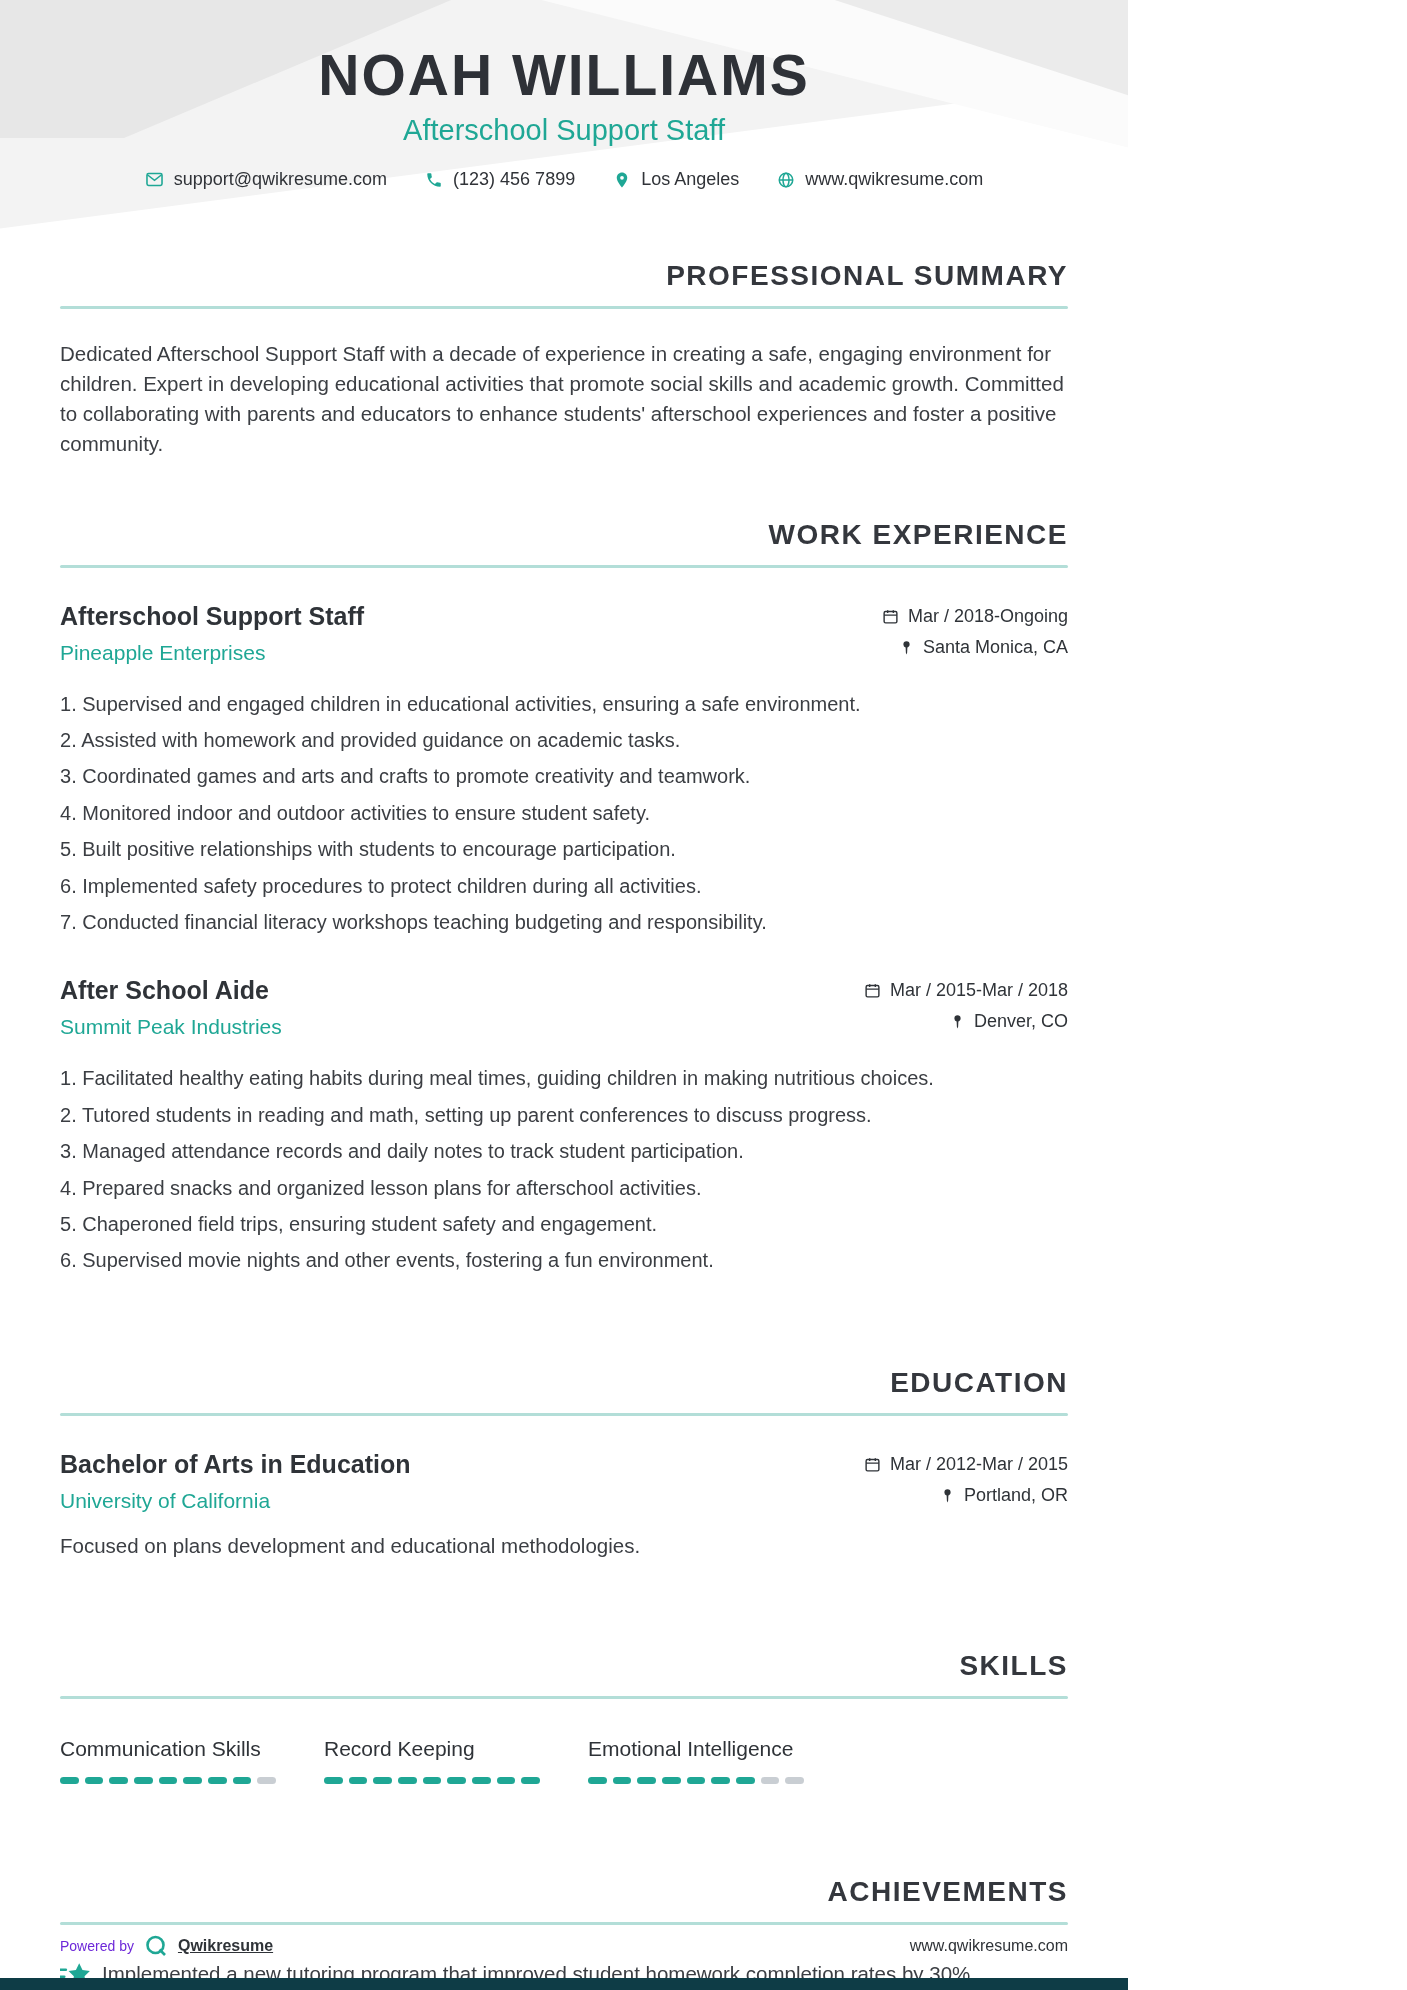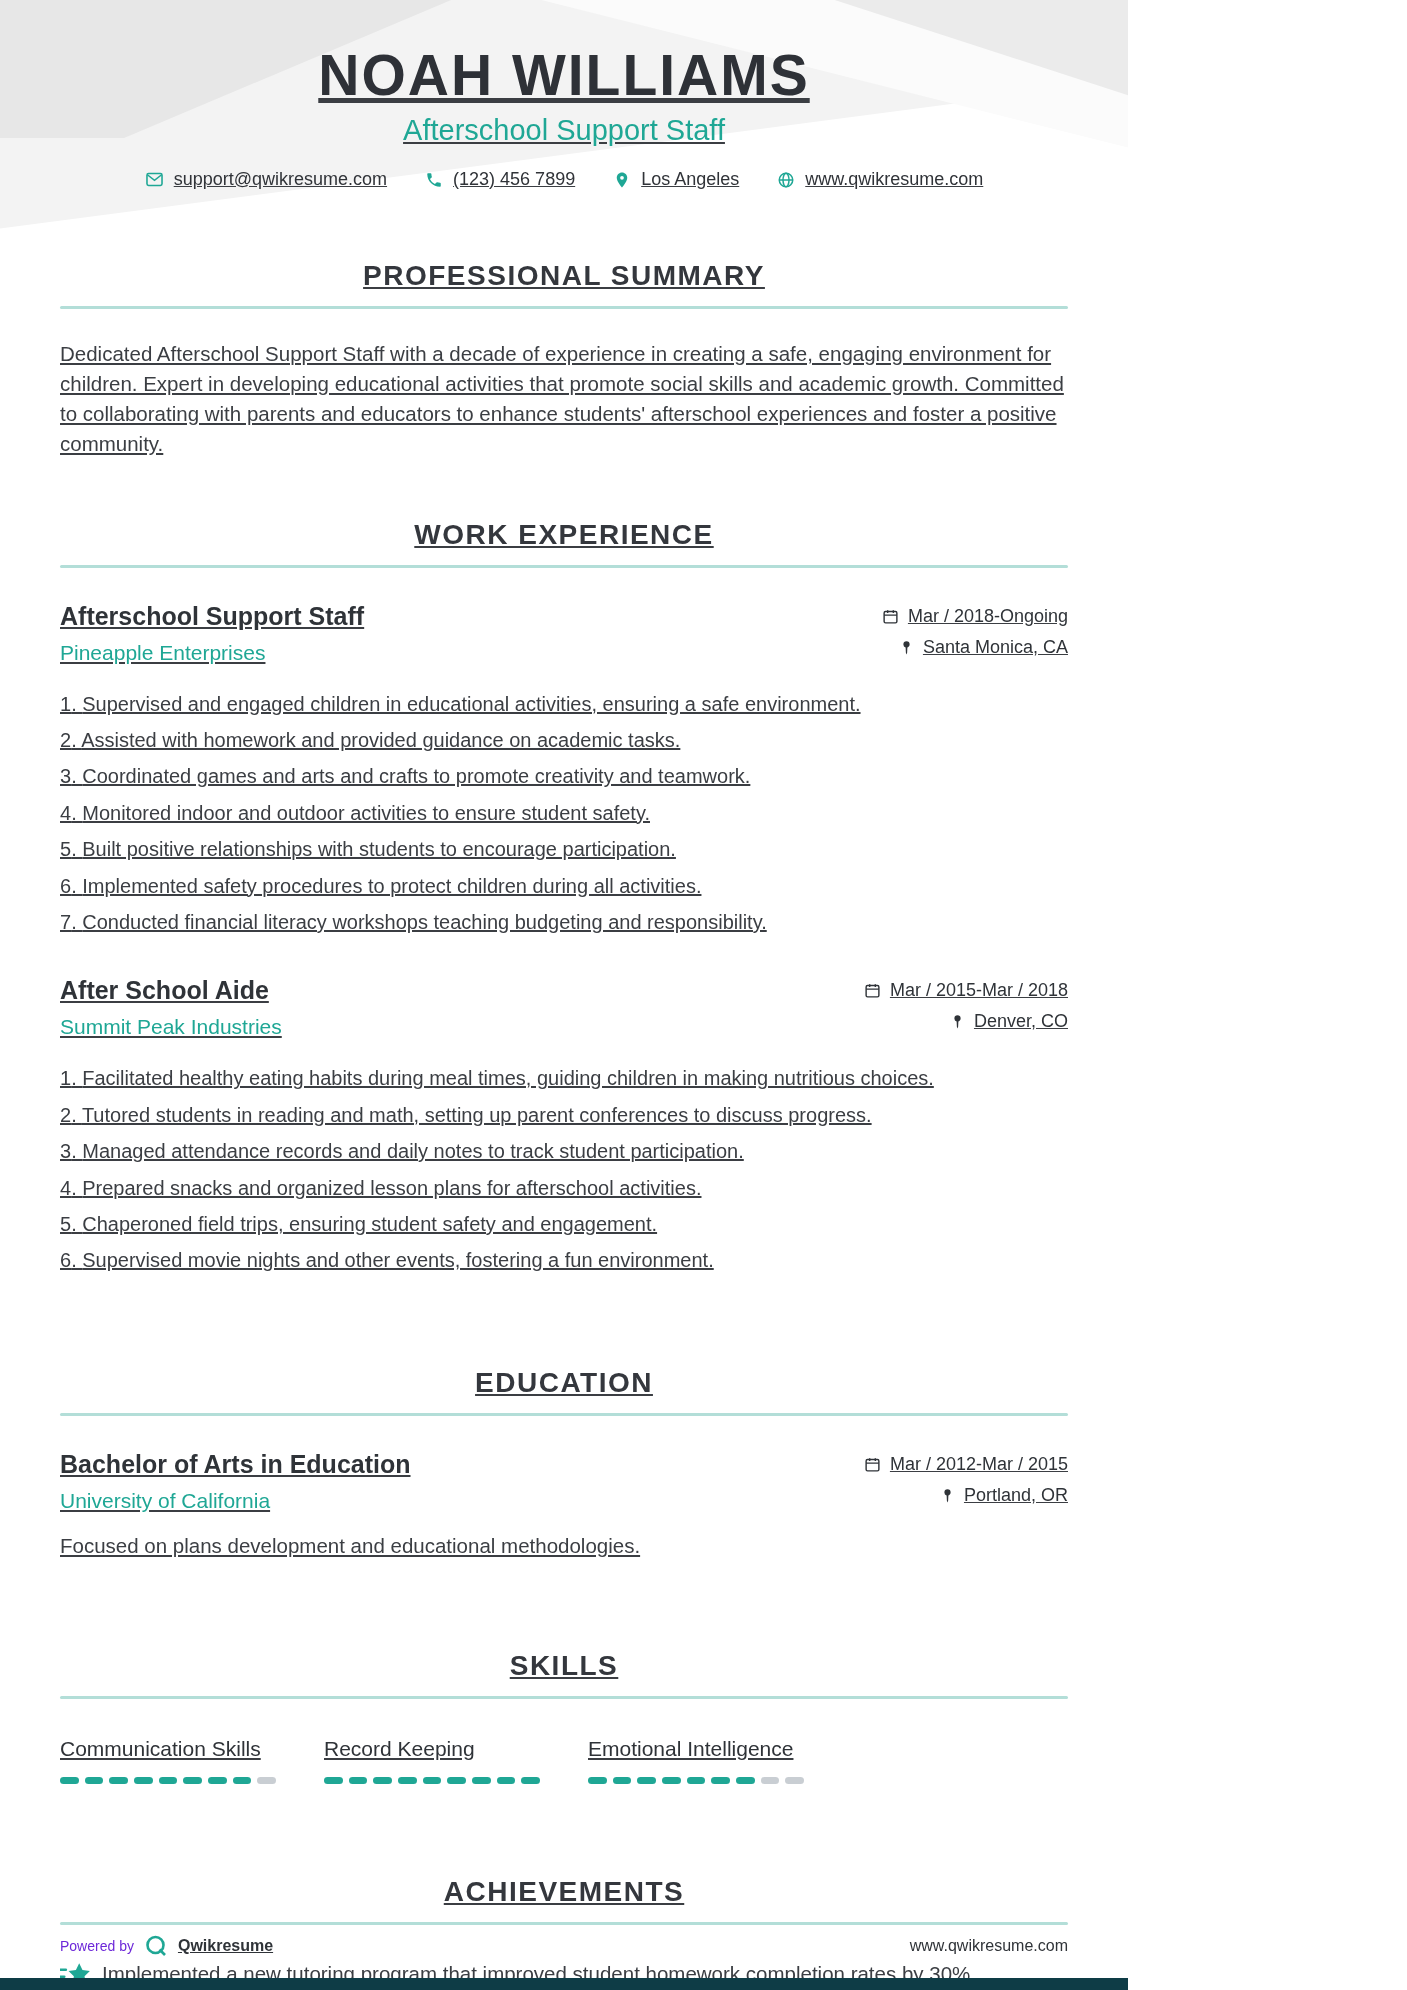--- a/index.html
+++ b/index.html
@@ -6,40 +6,40 @@
     --accent:#1fa795;
     --accent-soft:#b3ded8;
     --ink:#34373d;
     --body:#3b3e43;
     --seg-empty:#c9ced3;
     --bar-dark:#0e3c46;
   }
   *{box-sizing:border-box;margin:0;padding:0;}
   html,body{background:#fff;}
   body{width:1407px;font-family:"Liberation Sans",sans-serif;color:var(--body);}
-  .page{position:relative;width:1128px;height:1990px;overflow:hidden;background:#fff;text-decoration:underline;}
+  .page{position:relative;width:1128px;height:1990px;overflow:hidden;background:#fff;}
   .content{padding:0 60px;}
   svg{display:block;}
 
   
   .header{position:relative;height:238px;overflow:hidden;}
   .hdr-shape{position:absolute;inset:0;}
   .s1{background:#f3f3f3;clip-path:polygon(0 0,100% 0,100% 34%,0 96%);}
   .s2{background:#e7e7e7;clip-path:polygon(0 0,40% 0,11% 58%,0 58%);}
   .s3{background:#fbfbfb;clip-path:polygon(48% 0,100% 0,100% 62%);}
   .s4{background:#ebebeb;clip-path:polygon(74% 0,100% 0,100% 40%);}
   .hdr-inner{position:relative;text-align:center;padding-top:42px;}
   .name{font-size:57px;font-weight:800;letter-spacing:2px;color:#2e3137;}
   .cand-title{font-size:29px;color:var(--accent);margin-top:6px;font-weight:500;}
   .contact{display:flex;justify-content:center;gap:38px;margin-top:22px;align-items:center;}
   .citem{display:flex;align-items:center;gap:10px;font-size:18px;color:#303338;font-weight:500;text-align:center;}
   .cicon{color:var(--accent);display:inline-flex;}
 
   
-  h2.sec{text-align:center;font-size:28px;font-weight:700;letter-spacing:1.5px;color:var(--ink);}
+  h2.sec{text-align:right;font-size:28px;font-weight:700;letter-spacing:1.5px;color:var(--ink);}
   .divider{height:3px;background:var(--accent-soft);margin-top:14px;border-radius:2px;}
   .section{margin-top:60px;}
   .section.gap-lg{margin-top:92px;}
   .summary-text{margin-top:30px;font-size:20.5px;line-height:1.46;color:var(--body);}
 
   
   .job{margin-top:34px;}
   .job + .job{margin-top:40px;}
   .job-head{display:flex;justify-content:space-between;align-items:flex-start;}
   .job-title{font-size:25px;font-weight:700;color:#2f3338;}

